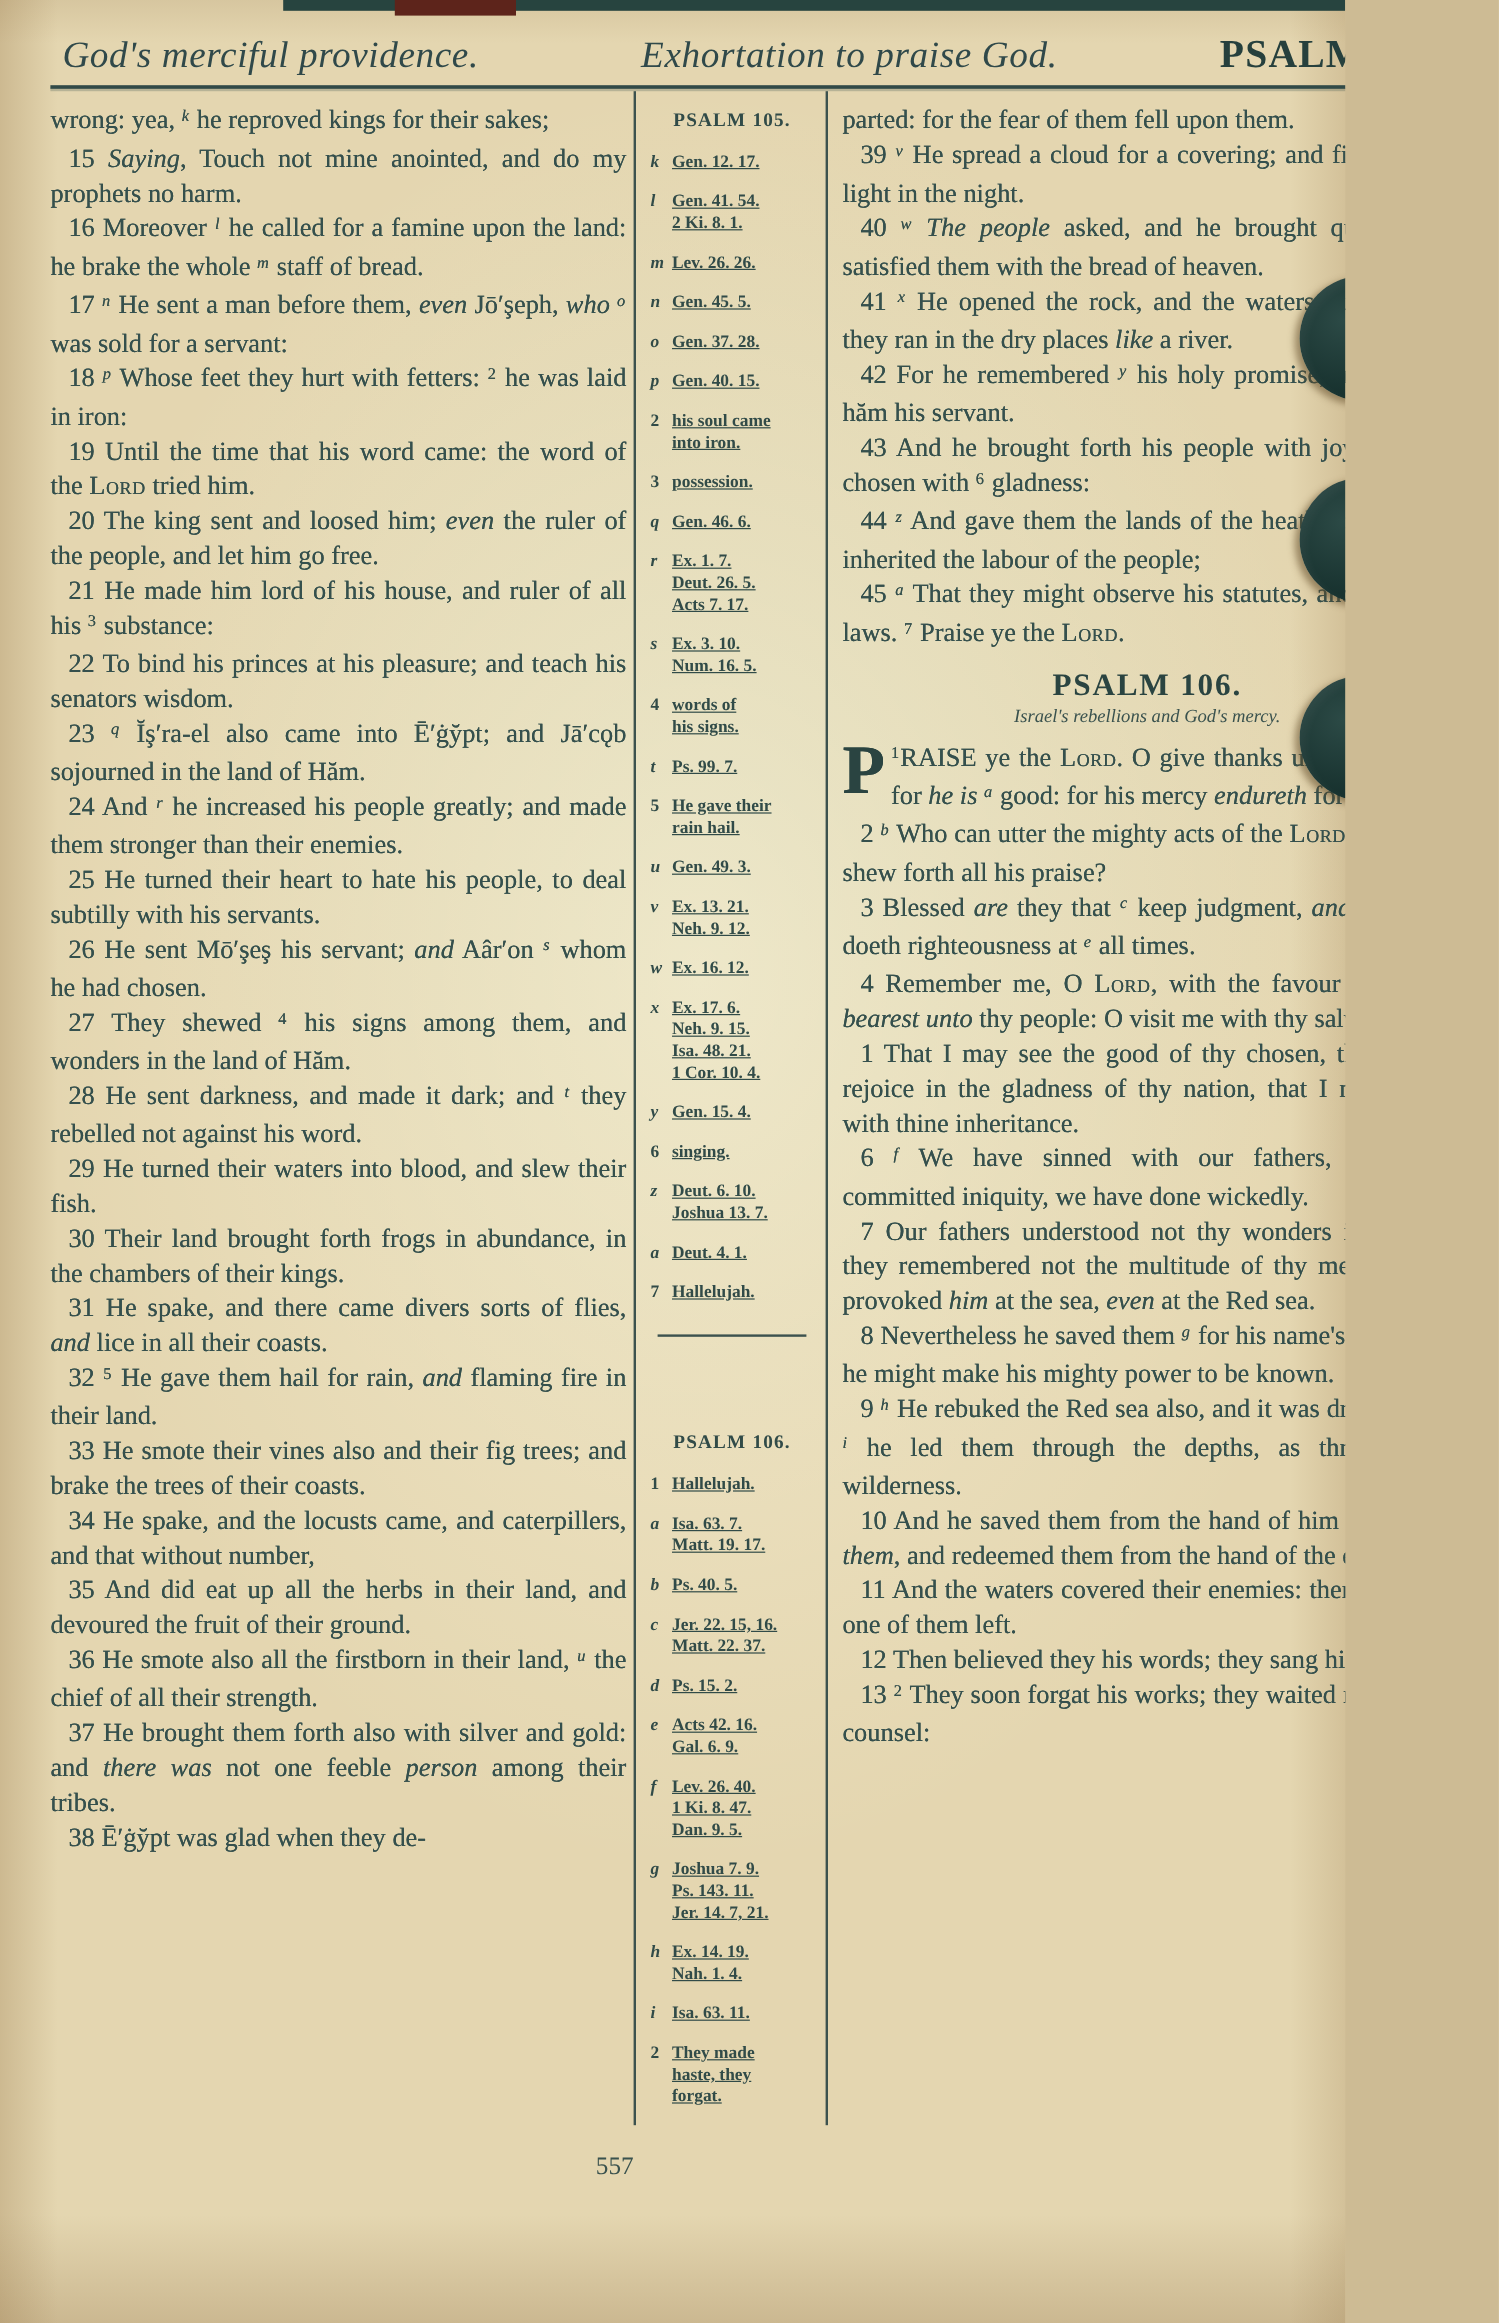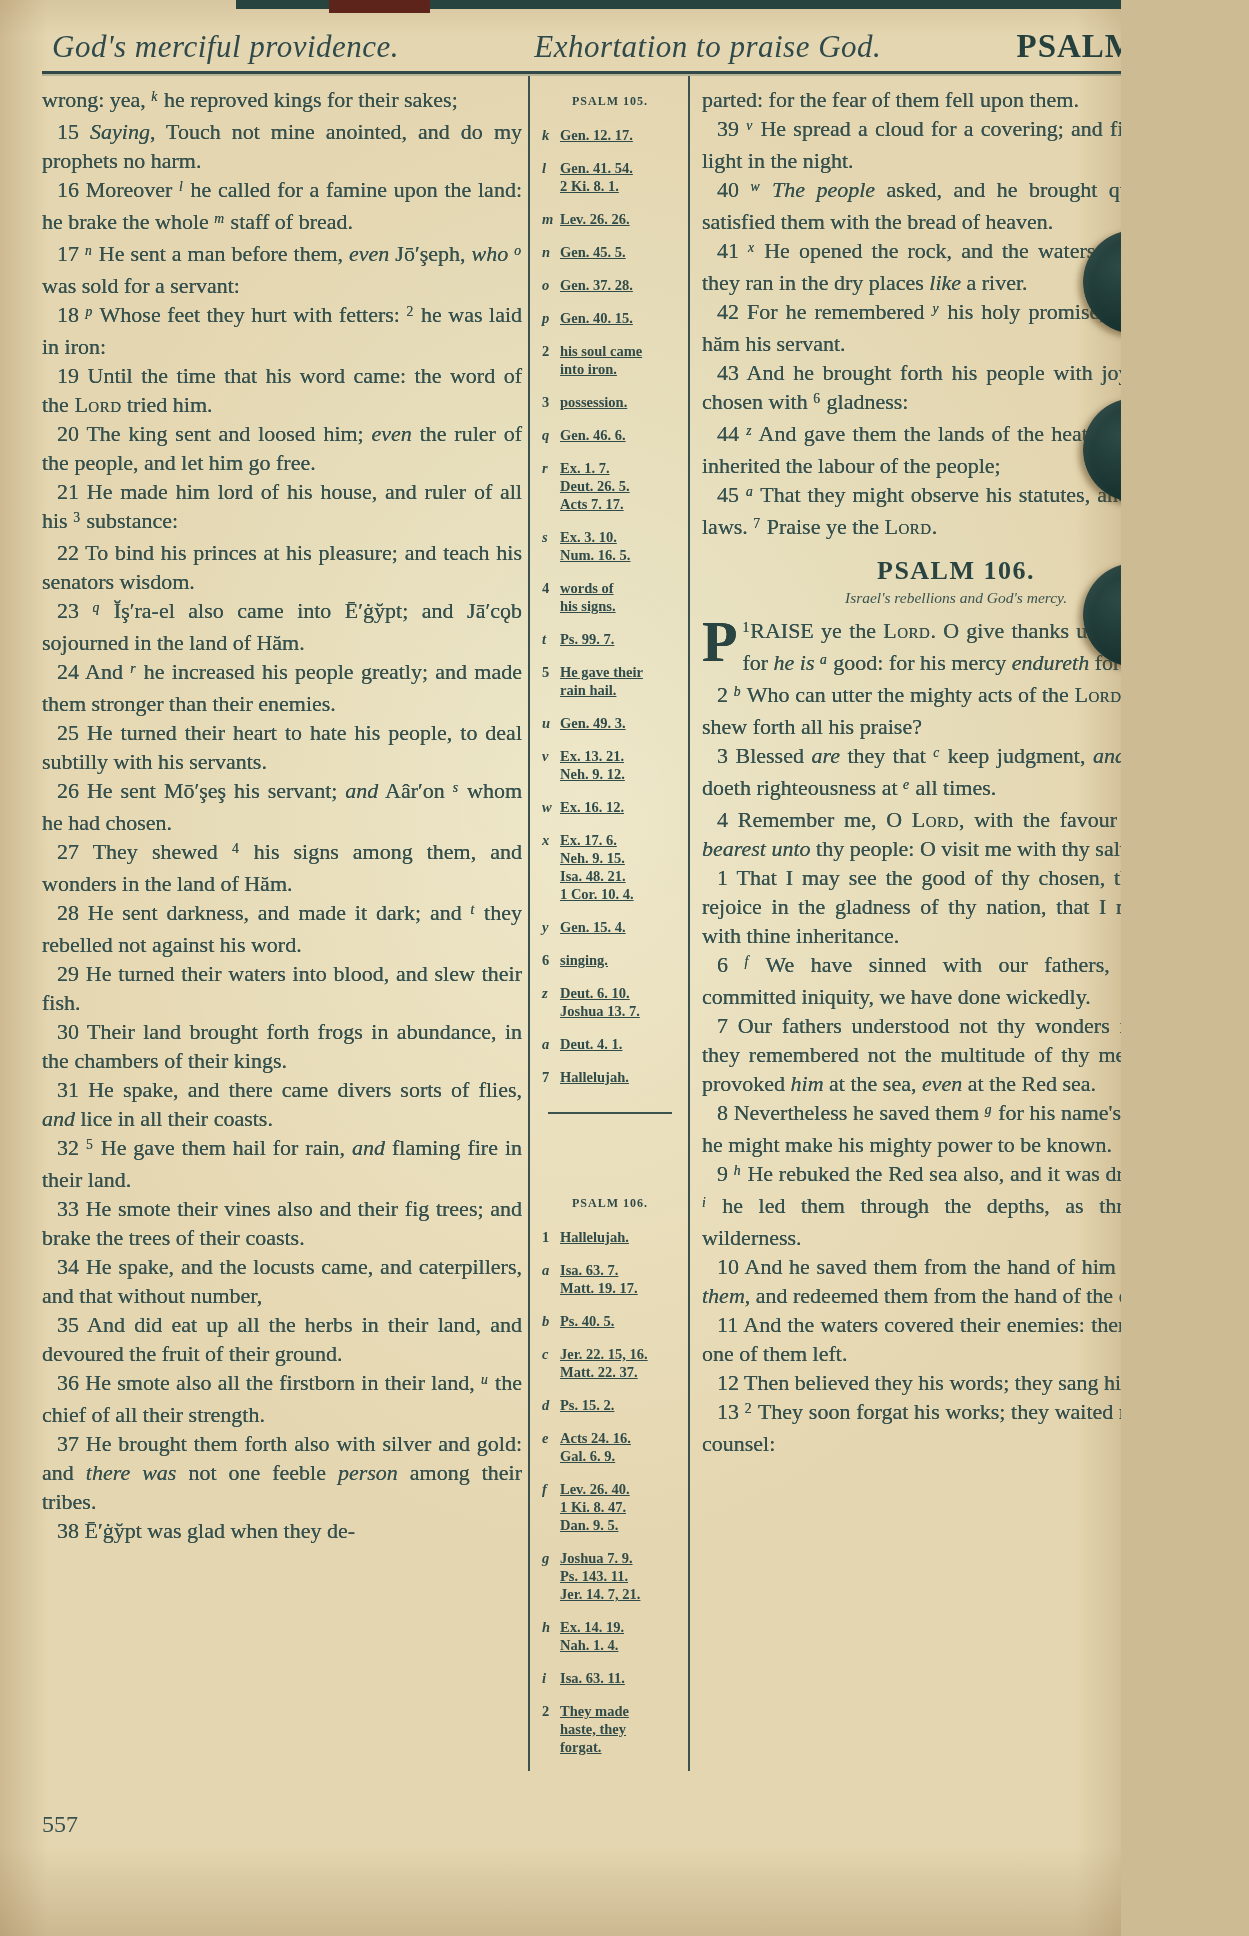--- a/index.html
+++ b/index.html
@@ -45,31 +45,31 @@
   p.verse{margin:0;text-align:justify;font-size:22px;line-height:29px;text-indent:15px;
     text-shadow:0 0 .4px currentColor;}
   p.verse.flush{text-indent:0;}
   .it{font-style:italic;}
   .sup{font-size:0.62em;font-style:italic;position:relative;top:-0.45em;padding-right:1px;}
   .sup.num{font-style:normal;}
   .sc{font-variant:small-caps;letter-spacing:.5px;}
   .dropcap{float:left;font-size:58px;line-height:46px;font-weight:bold;padding:3px 5px 0 0;
     color:#2a4441;}
   
-  .ref-title{text-align:center;font-size:12px;letter-spacing:1px;margin:2px 0 16px;}
+  .ref-title{text-align:center;font-size:16px;letter-spacing:1px;margin:2px 0 16px;}
   .ref{display:flex;gap:5px;margin-bottom:15px;}
   .ref-m{font-style:italic;min-width:13px;flex:none;}
   .ref-m.num{font-style:normal;}
   .ref-lines{flex:1;text-decoration:underline;}
   .ref-divider{border:0;border-top:2px solid #3c524e;margin:26px 6px 80px;}
   .ref-group.g2{margin-top:0;}
   
   .psalm-h{text-align:center;font-weight:bold;font-size:26px;letter-spacing:1.5px;margin:12px 0 3px;color:#2a4441;}
   .psalm-sub{text-align:center;font-style:italic;font-size:15.5px;margin-bottom:9px;color:#3a524e;}
-  .pageno{width:486px;text-align:left;font-size:24px;margin-top:40px;color:#3a524e;}
+  .pageno{width:486px;text-align:right;font-size:21px;margin-top:22px;color:#3a524e;}
 </style>
 </head>
 <body>
 
 <div class="page">
   <div class="edge-strip"></div>
   <div class="bookmark"></div>
 
   <div class="content">
     <div class="hdr">
@@ -292,21 +292,21 @@
             </div>
             <div class="ref">
               <span class="ref-m">d</span>
               <div class="ref-lines">
                 <div>Ps. 15. 2.</div>
               </div>
             </div>
             <div class="ref">
               <span class="ref-m">e</span>
               <div class="ref-lines">
-                <div>Acts 24. 16.</div>
+                <div>Acts 42. 16.</div>
                 <div>Gal. 6. 9.</div>
               </div>
             </div>
             <div class="ref">
               <span class="ref-m">f</span>
               <div class="ref-lines">
                 <div>Lev. 26. 40.</div>
                 <div>1 Ki. 8. 47.</div>
                 <div>Dan. 9. 5.</div>
               </div>

